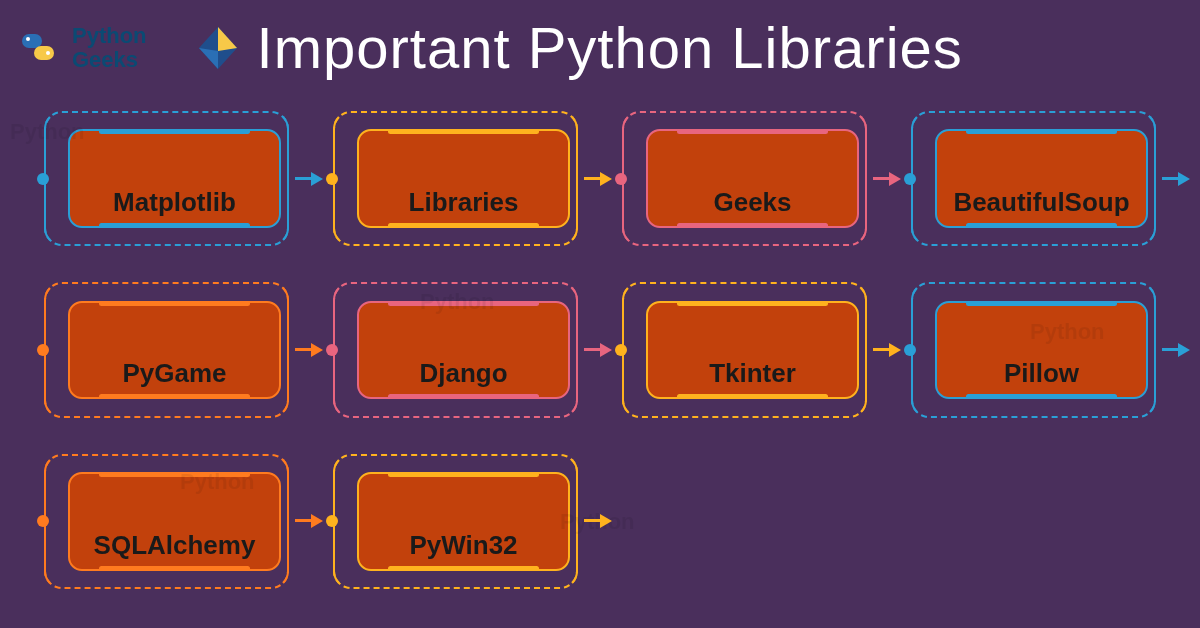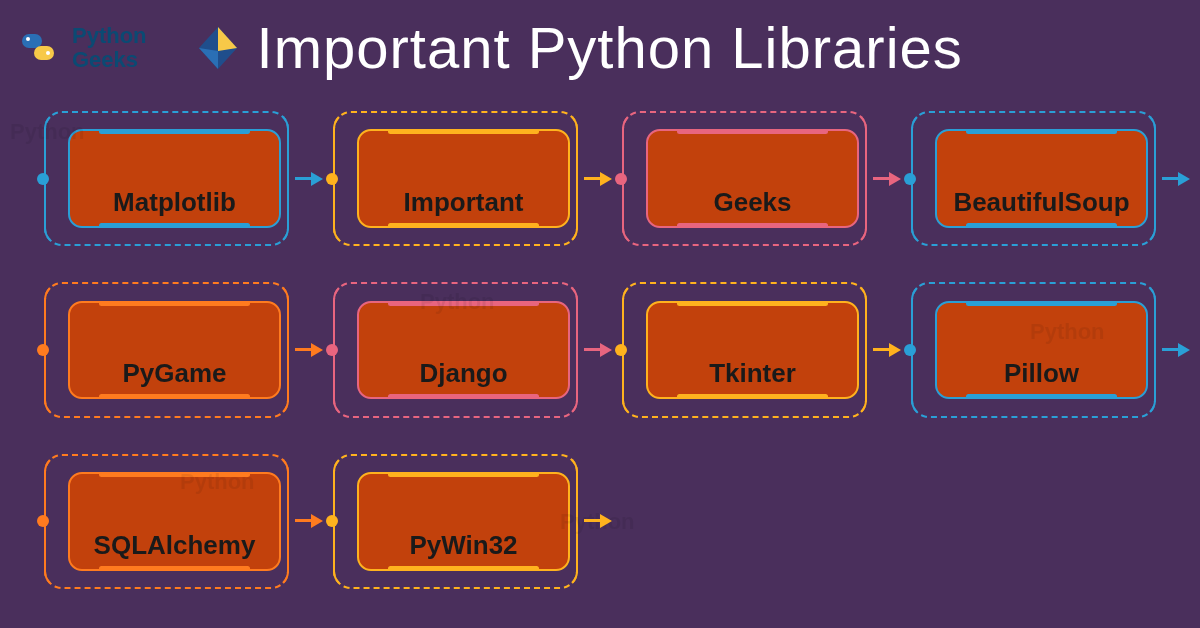--- a/index.html
+++ b/index.html
@@ -206,21 +206,21 @@
     </div>
     <span class="arrow-right"></span>
   </div>
 
 
   <div class="cell c3">
     <div class="outer"></div>
     <div class="solid-ring"></div>
     <span class="dot-left"></span>
     <div class="card">
-      <span class="label">Important</span>
+      <span class="label">Libraries</span>
     </div>
     <span class="arrow-right"></span>
   </div>
 
   <div class="cell c4">
     <div class="outer"></div>
     <div class="solid-ring"></div>
     <span class="dot-left"></span>
     <div class="card">
       <span class="label">Geeks</span>

